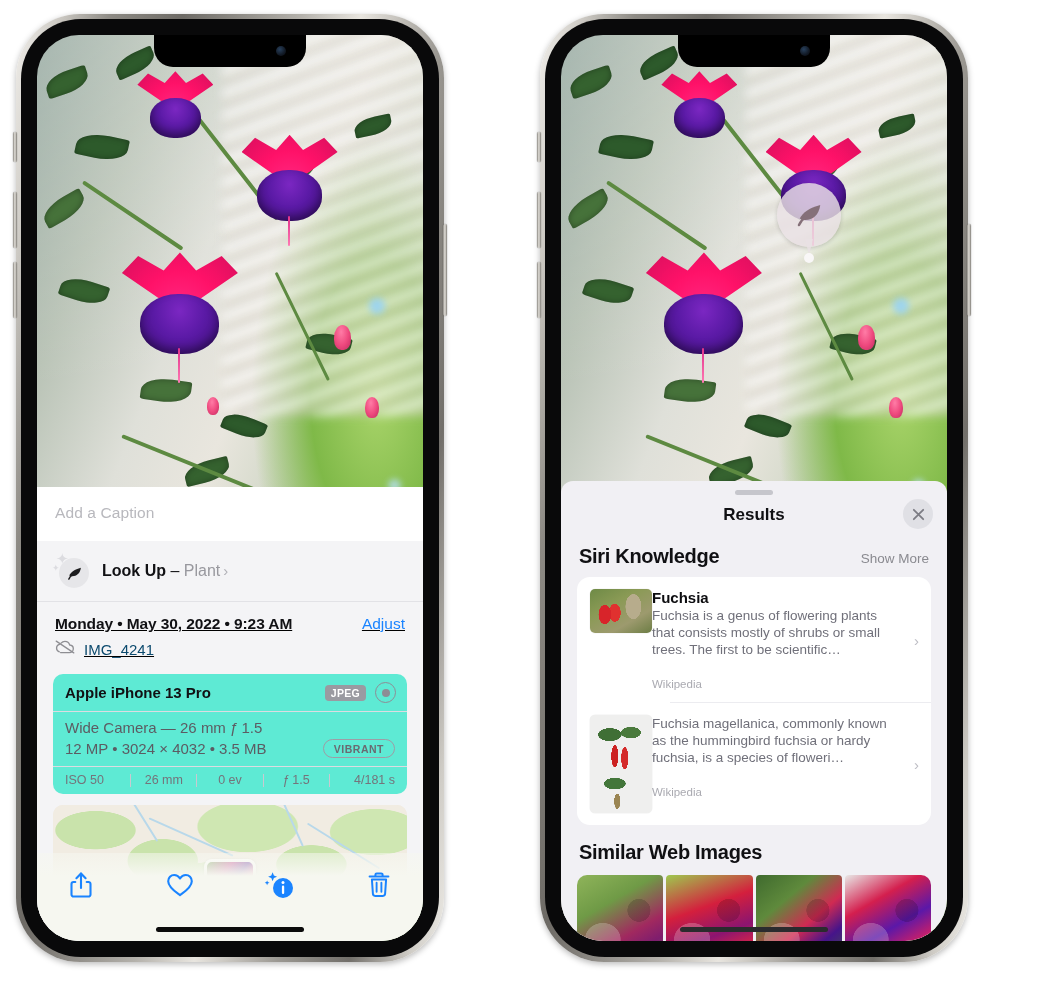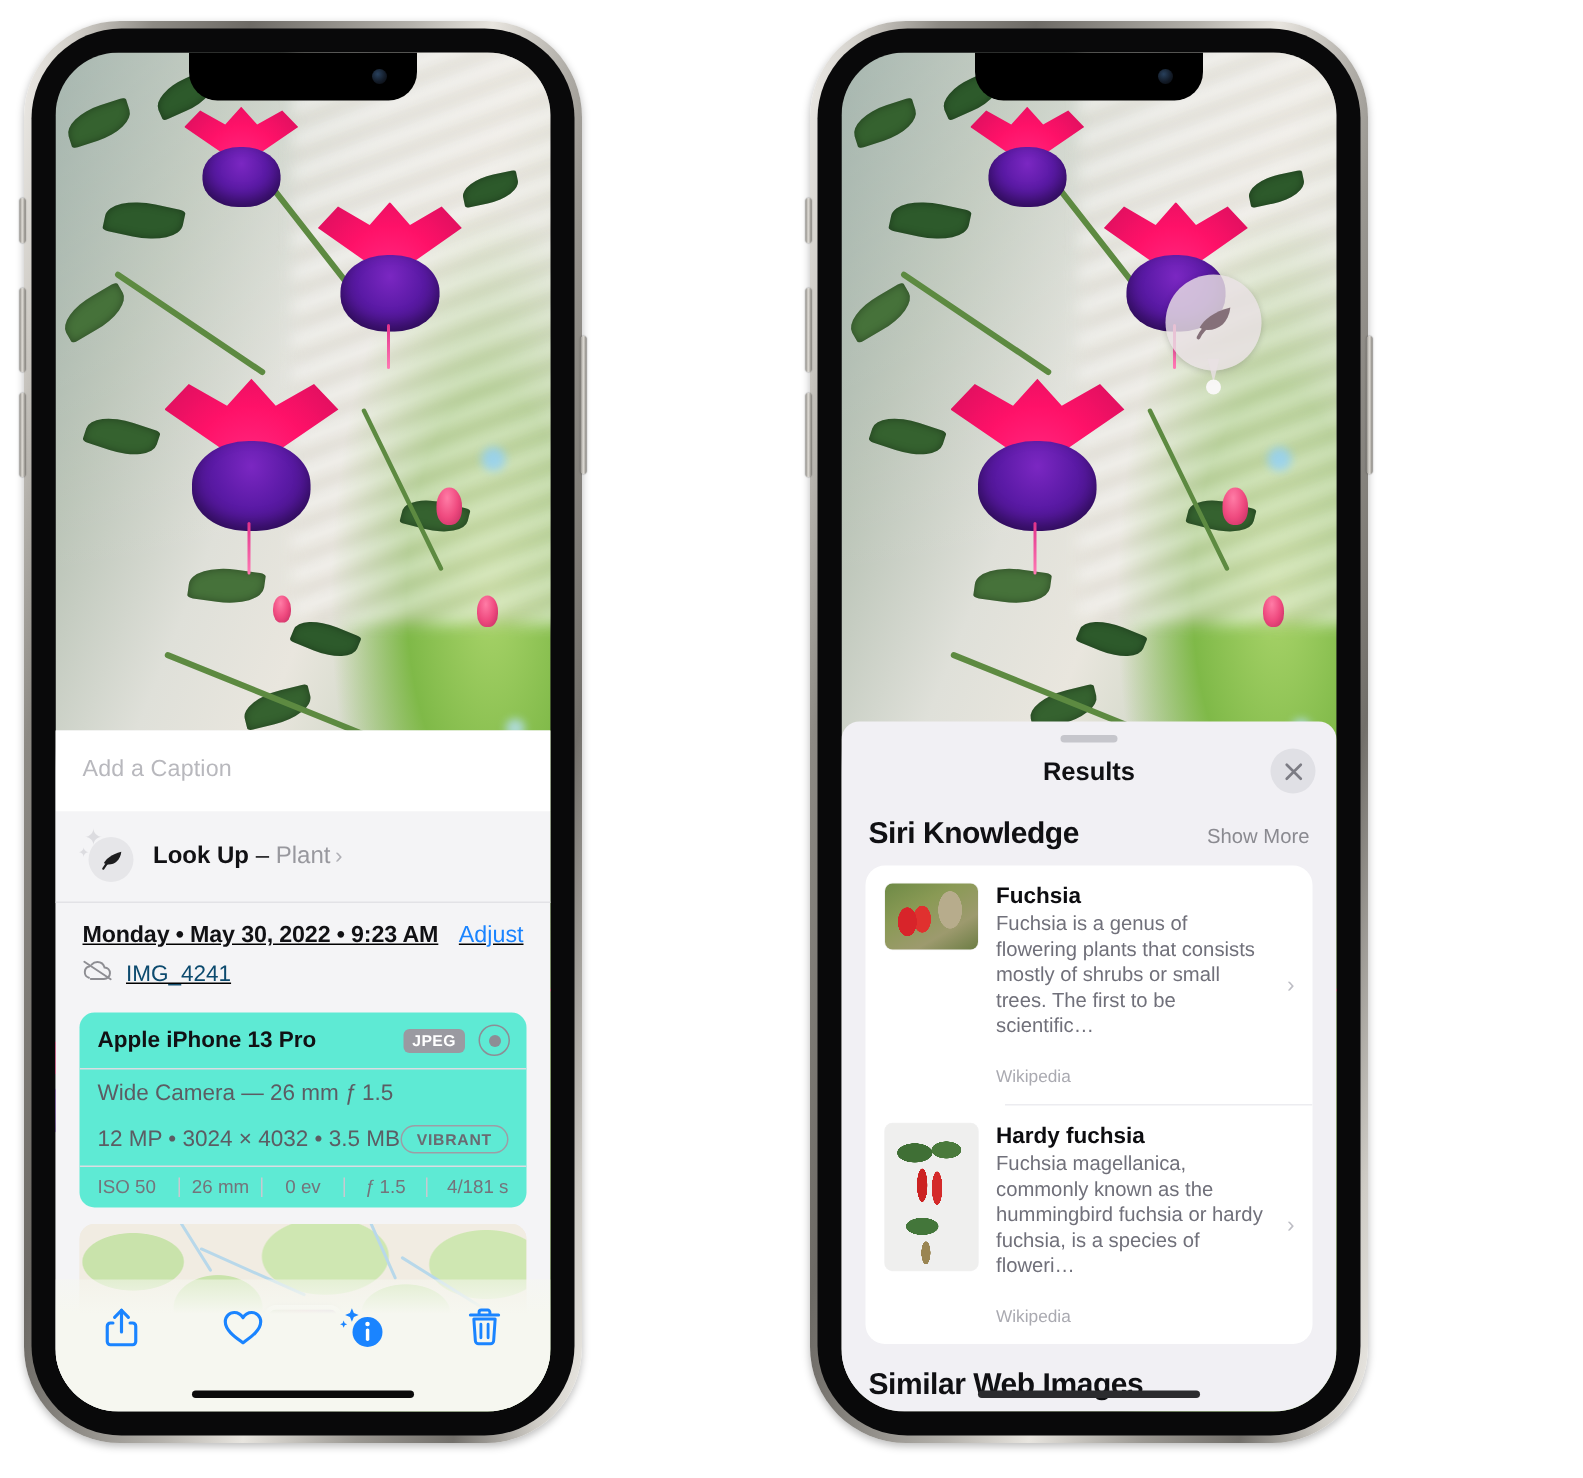--- a/index.html
+++ b/index.html
@@ -5,21 +5,21 @@
   * { box-sizing: border-box; margin: 0; padding: 0; }
   html, body {
     width: 1055px; height: 985px;
     background: #ffffff;
     font-family: "Liberation Sans", sans-serif;
     overflow: hidden;
   }
   .stage { position: relative; width: 1055px; height: 985px; }
 
   
-  .phone { position: absolute; top: 14px; width: 372px; height: 948px; padding-left: 48px; }
+  .phone { position: absolute; top: 14px; width: 428px; height: 948px; padding-left: 48px; }
   .phone.left  { left: 16px; }
   .phone.right { left: 540px; }
 
   .band {            
     position: absolute; inset: 0;
     border-radius: 64px;
     background: linear-gradient(100deg,#f2f0ec 0%,#cfccc6 7%,#8d8a84 16%,#6d6a65 28%,
                 #b4b1ab 48%,#e8e5df 58%,#9b9892 72%,#726f6a 84%,#cfccc6 94%,#efede8 100%);
     box-shadow: 0 2px 6px rgba(0,0,0,.28);
   }
@@ -175,21 +175,21 @@
     background: #9a9aa1; color: #fff; font-size: 10.5px; font-weight: 700;
     padding: 2px 6px; border-radius: 4px; letter-spacing: .3px;
   }
   .raw-ring {
     width: 21px; height: 21px; border-radius: 50%; border: 1.6px solid #8d8d95;
     display: flex; align-items: center; justify-content: center;
   }
   .raw-ring i { width: 8px; height: 8px; border-radius: 50%; background: #8d8d95; display: block; }
   .exif-body { padding: 7px 12px 8px; border-bottom: 1px solid #dcdce1; }
   .exif-lens { font-size: 15px; color: #5c5c63; }
-  .exif-specline { display: flex; align-items: center; justify-content: space-between; margin-top: 13px; text-align: right; }
+  .exif-specline { display: flex; align-items: center; justify-content: space-between; margin-top: 3px; text-align: right; }
   .exif-size { font-size: 15px; color: #5c5c63; }
   .pill-vibrant {
     border: 1px solid #9d9da5; color: #6a6a71; font-size: 10.5px; font-weight: 600;
     letter-spacing: .5px; padding: 2.5px 10px; border-radius: 11px;
   }
   .exif-foot { display: flex; align-items: center; padding: 6px 12px 7px; }
   .exif-foot span { font-size: 12.5px; color: #74747b; flex: 1; text-align: center; }
   .exif-foot span:first-child { text-align: left; }
   .exif-foot span:last-child { text-align: right; }
   .exif-foot i { width: 1px; height: 13px; background: #c9c9d0; display: block; }
@@ -270,21 +270,21 @@
   .close-btn svg { display: block; }
 
   .sec-head {
     display: flex; align-items: baseline; justify-content: space-between;
     padding: 16px 18px 9px;
   }
   .sec-title { font-size: 20px; font-weight: 700; color: #101013; letter-spacing: -.3px; }
   .sec-action { font-size: 13.5px; color: #8a8a90; }
 
   .knowledge-card { margin: 0 16px; background: #fff; border-radius: 13px; overflow: hidden; }
-  .k-row { display: flex; align-items: flex-start; gap: 12px; padding: 12px 12px 12px 13px; position: relative; }
+  .k-row { display: flex; align-items: flex-start; gap: 0; padding: 12px 12px 12px 13px; position: relative; }
   .k-divider { height: 1px; background: #ececf0; margin-left: 93px; }
   .k-thumb { flex: none; border-radius: 5px; overflow: hidden; position: relative; box-shadow: 0 0 0 .5px rgba(0,0,0,.06); }
   .k-thumb.a { width: 62px; height: 44px; background: linear-gradient(150deg,#6e8a46,#8a9a55 35%,#9d9a6e 70%,#6c7d44); }
   .k-thumb.b { width: 62px; height: 98px; background: #efefee; }
   .k-text { flex: 1; min-width: 0; padding-right: 16px; }
   .k-title { font-size: 15px; font-weight: 700; color: #0d0d10; margin-bottom: 1px; }
   .k-snippet { font-size: 13.5px; line-height: 17px; color: #70707a; }
   .k-source { font-size: 11.5px; color: #aaaab1; margin-top: 20px; }
   .k-chev { position: absolute; right: 12px; top: 50%; transform: translateY(-50%); color: #bdbdc4; font-size: 15px; }
 
@@ -633,21 +633,20 @@
             <div class="k-thumb b">
               <div style="position:absolute;inset:0;background:
                 radial-gradient(ellipse 26% 9% at 32% 20%,#3f6f35 0 72%,rgba(63,111,53,0) 74%),
                 radial-gradient(ellipse 22% 8% at 66% 18%,#4a7a3c 0 72%,rgba(74,122,60,0) 74%),
                 radial-gradient(ellipse 8% 16% at 40% 42%,#cc2222 0 70%,rgba(204,34,34,0) 72%),
                 radial-gradient(ellipse 8% 16% at 56% 44%,#d42a2a 0 70%,rgba(212,42,42,0) 72%),
                 radial-gradient(ellipse 24% 8% at 40% 70%,#43763a 0 72%,rgba(67,118,58,0) 74%),
                 radial-gradient(ellipse 7% 11% at 44% 88%,#9a8552 0 70%,rgba(154,133,82,0) 72%);"></div>
             </div>
             <div class="k-text">
-              <div class="k-title">Hardy fuchsia</div>
               <div class="k-snippet">Fuchsia magellanica, commonly known as the hummingbird fuchsia or hardy fuchsia, is a species of floweri…</div>
               <div class="k-source">Wikipedia</div>
             </div>
             <span class="k-chev">›</span>
           </div>
         </div>
 
         <div class="sec-head">
           <span class="sec-title">Similar Web Images</span>
         </div>

